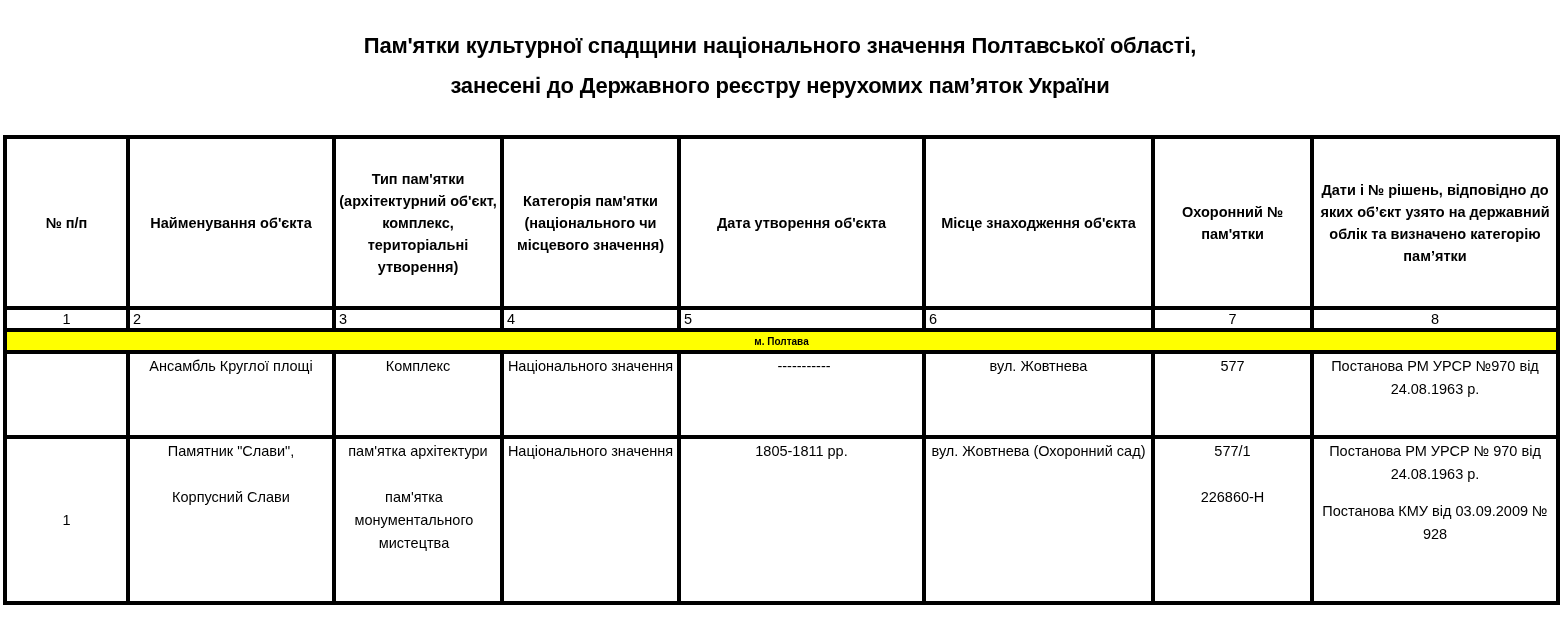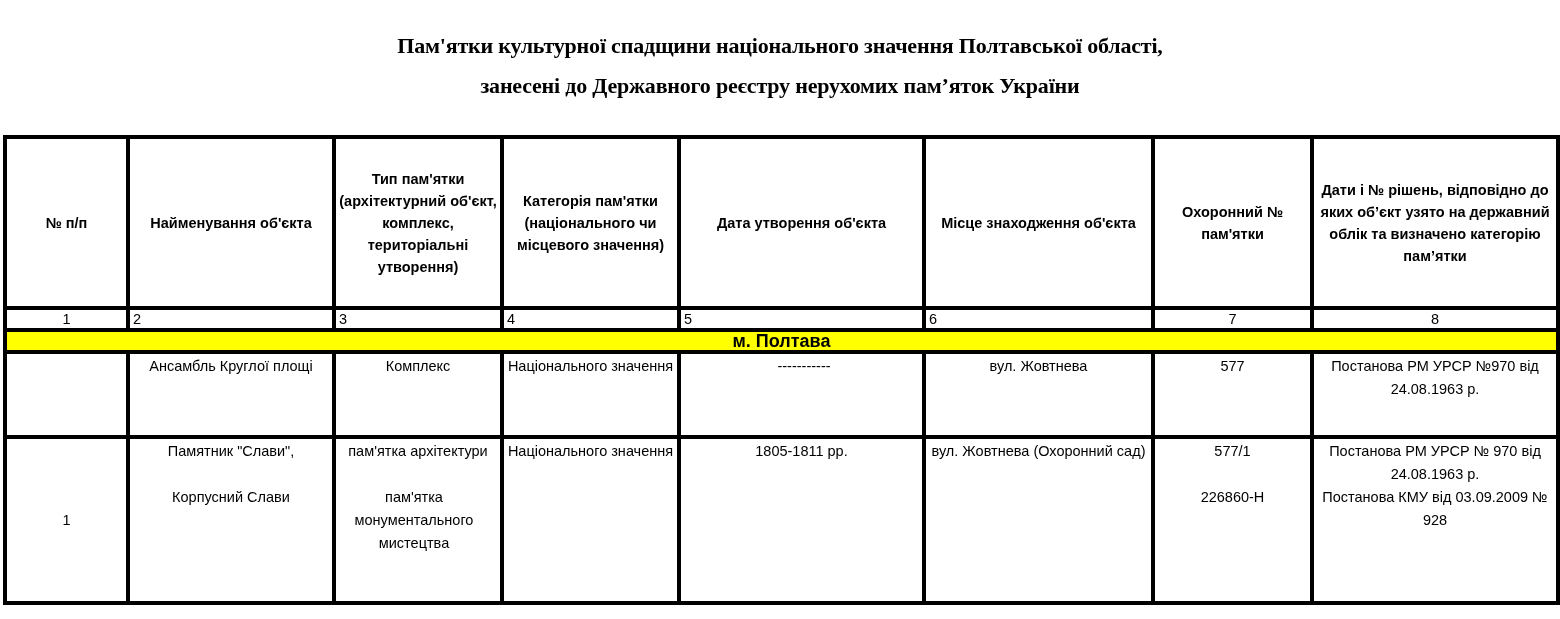--- a/index.html
+++ b/index.html
@@ -19,21 +19,21 @@
       position: absolute;
       left: 0;
       top: 26px;
       width: 1560px;
       text-align: center;
       font-weight: bold;
       font-size: 22px;
       line-height: 40px;
       letter-spacing: -0.2px;
     }
-    .doc-title div { white-space: nowrap; font-family: Liberation Serif, serif; }
+    .doc-title div { white-space: nowrap; }
     table.registry {
       position: absolute;
       left: 3px;
       top: 135px;
       border-collapse: collapse;
       table-layout: fixed;
       font-size: 14.5px;
     }
     table.registry td, table.registry th {
       border: 4px solid #000000;
@@ -56,21 +56,21 @@
       vertical-align: middle;
     }
     tr.num-row td.c { text-align: center; }
     tr.num-row td.l { text-align: left; }
     tr.section-row td {
       background: #ffff00;
       text-align: center;
       font-weight: bold;
       height: 17px;
       line-height: 17px;
-      font-size: 18px;
+      font-size: 10px;
       padding: 1px 3px 0 3px;
     }
     tr.data-row td {
       vertical-align: top;
       line-height: 23px;
       padding-top: 1px;
       text-align: center;
     }
     tr.data-row td.center { text-align: center; }
     tr.data-row td.mid { vertical-align: middle; }
@@ -148,17 +148,17 @@
       <td>Національного значення</td>
       <td>1805-1811 рр.</td>
       <td>вул. Жовтнева (Охоронний сад)</td>
       <td class="center">
         <span style="display:block">577/1</span>
         <span class="gap"></span>
         <span style="display:block">226860-Н</span>
       </td>
       <td>
         <span style="display:block;height:46px">Постанова РМ УРСР № 970 від 24.08.1963 р.</span>
-        <span style="display:block;margin-top:0">Постанова КМУ від 03.09.2009 № 928</span>
+        <span style="display:block;margin-top:14px">Постанова КМУ від 03.09.2009 № 928</span>
       </td>
     </tr>
   </tbody>
 </table>
 
 </body></html>

